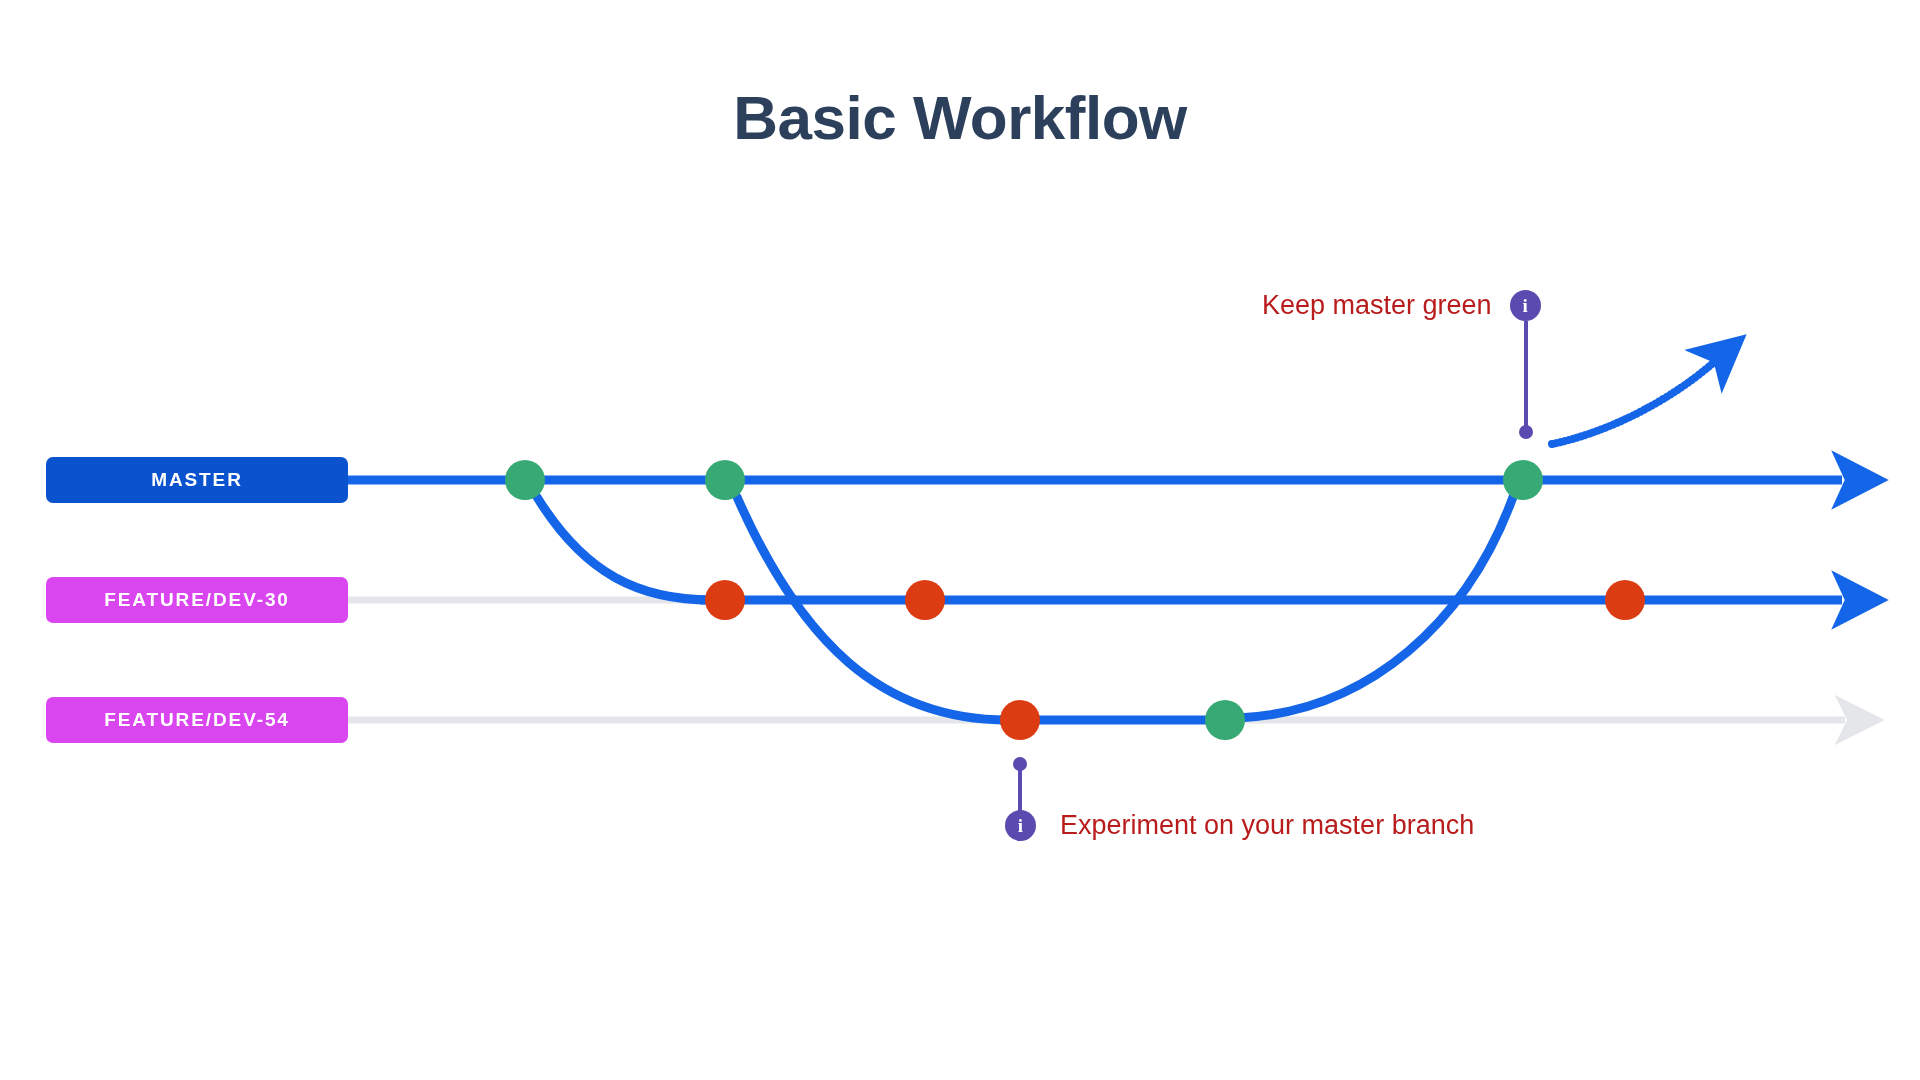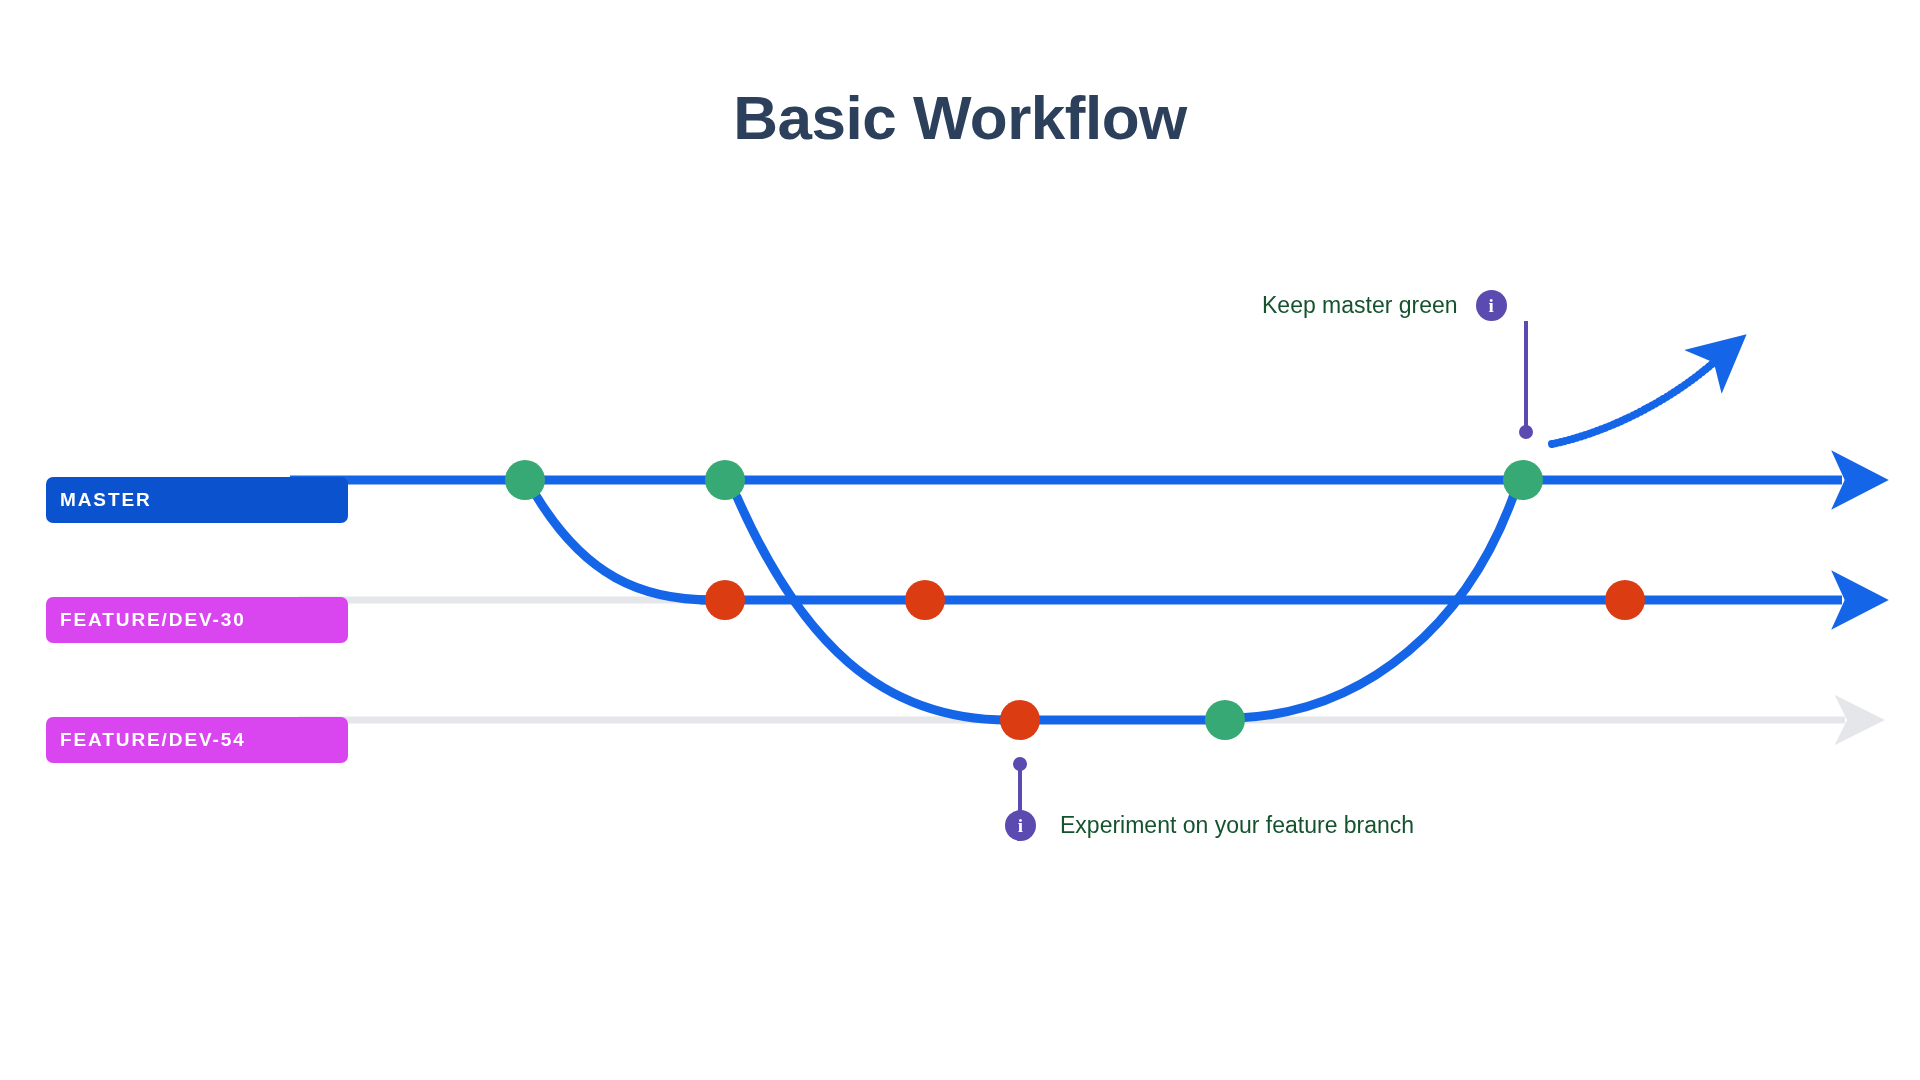--- a/index.html
+++ b/index.html
@@ -46,50 +46,50 @@
     width: 1920px;
     height: 1080px;
   }
 
   
   .branch-badge {
     position: absolute;
     height: 46px;
     display: flex;
     align-items: center;
+    justify-content: center;
     border-radius: 7px;
     color: #ffffff;
     font-size: 19px;
     font-weight: bold;
     letter-spacing: 1.9px;
     white-space: nowrap;
     box-sizing: border-box;
     padding: 0 14px;
-    margin-top: 20px;
   }
   .branch-badge.master {
     background: #0b52ce;
   }
   .branch-badge.feature {
     background: #d946ef;
   }
   #badge-master   { left: 46px; top: 457px; width: 302px; }
   #badge-dev30    { left: 46px; top: 577px; width: 302px; }
   #badge-dev45    { left: 46px; top: 697px; width: 302px; }
 
   
   .callout {
     position: absolute;
     display: flex;
     align-items: center;
     white-space: nowrap;
   }
   .callout-text {
-    font-size: 23px;
-    color: #14532d;
+    font-size: 27px;
+    color: #b91c1c;
     line-height: 1;
   }
   .info-badge {
     width: 31px;
     height: 31px;
     border-radius: 50%;
     background: #5b4ab0;
     color: #ffffff;
     display: flex;
     align-items: center;
@@ -188,16 +188,16 @@
     <span>FEATURE/DEV-54</span>
   </div>
 
   <div class="callout" id="callout-top">
     <span class="callout-text">Keep master green</span>
     <span class="info-badge">i</span>
   </div>
 
   <div class="callout" id="callout-bottom">
     <span class="info-badge">i</span>
-    <span class="callout-text">Experiment on your feature branch</span>
+    <span class="callout-text">Experiment on your master branch</span>
   </div>
 
 </div>
 
 </body></html>

